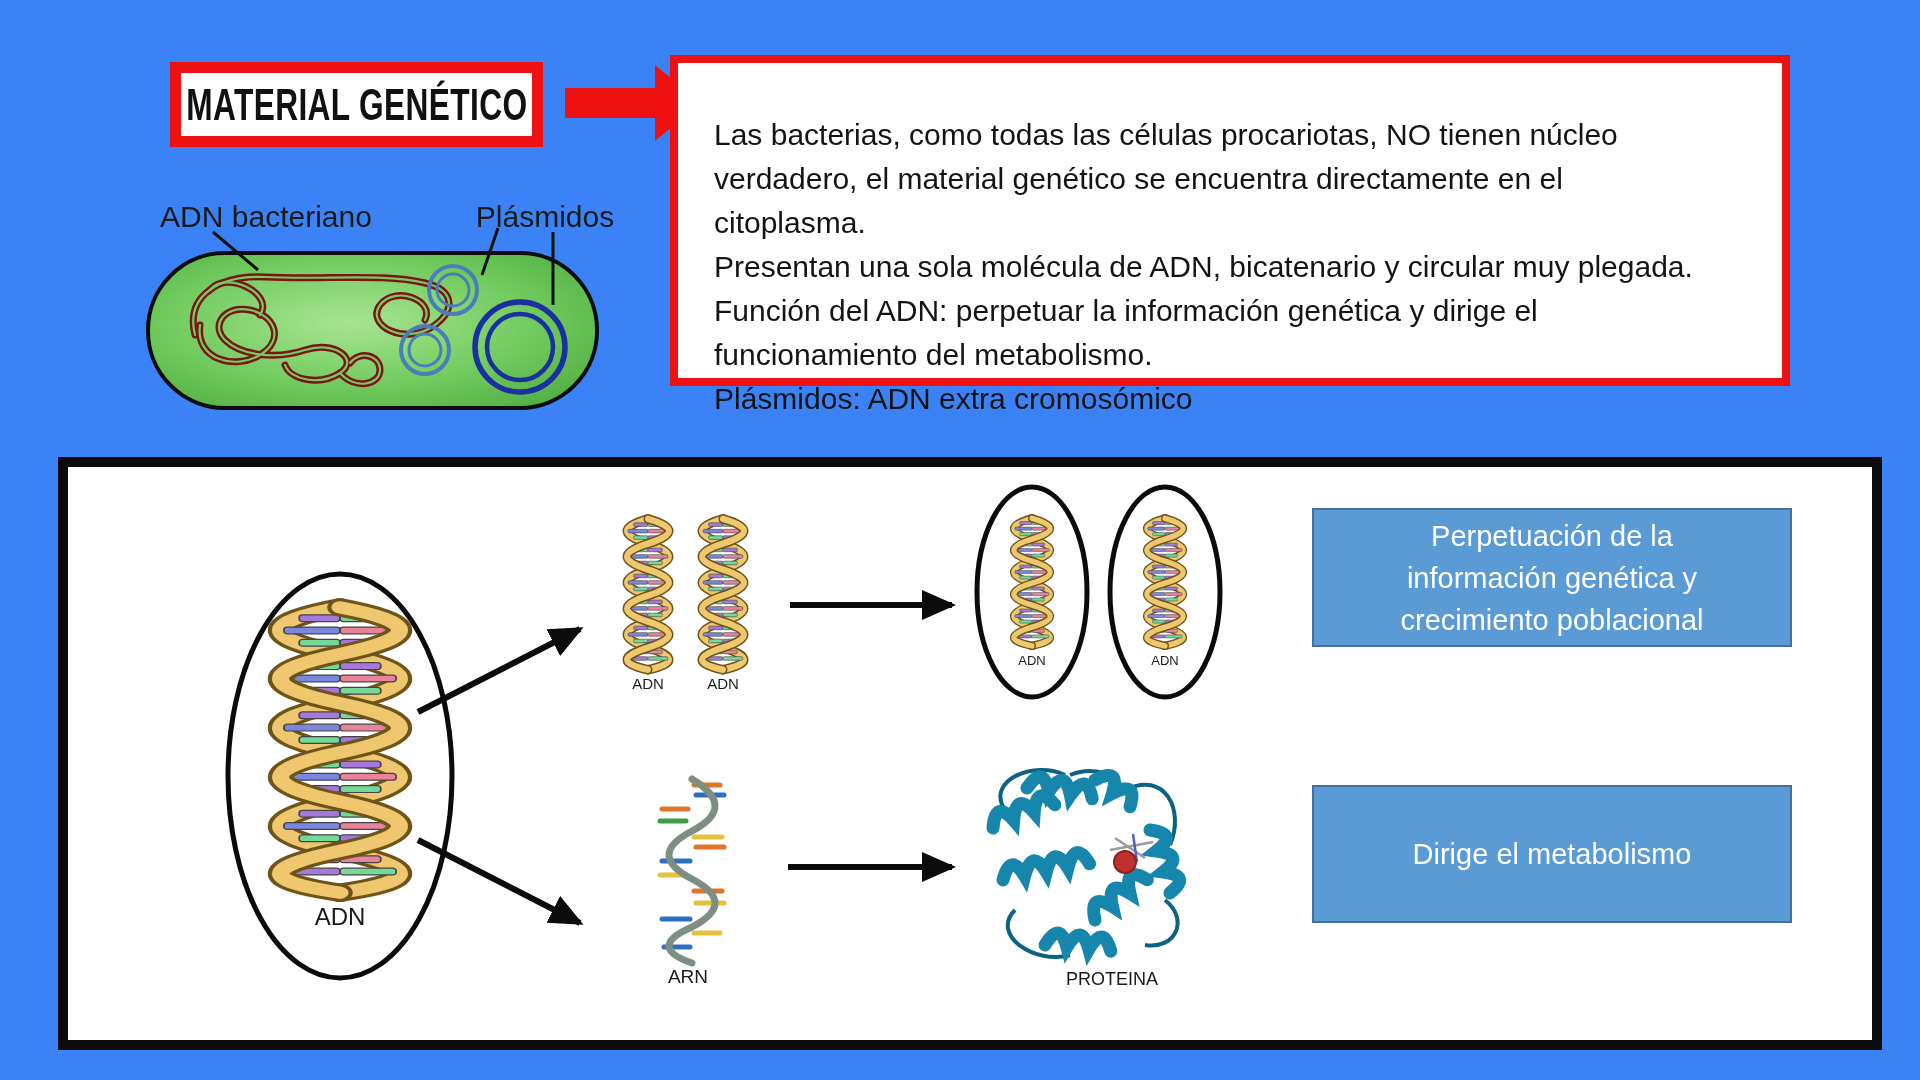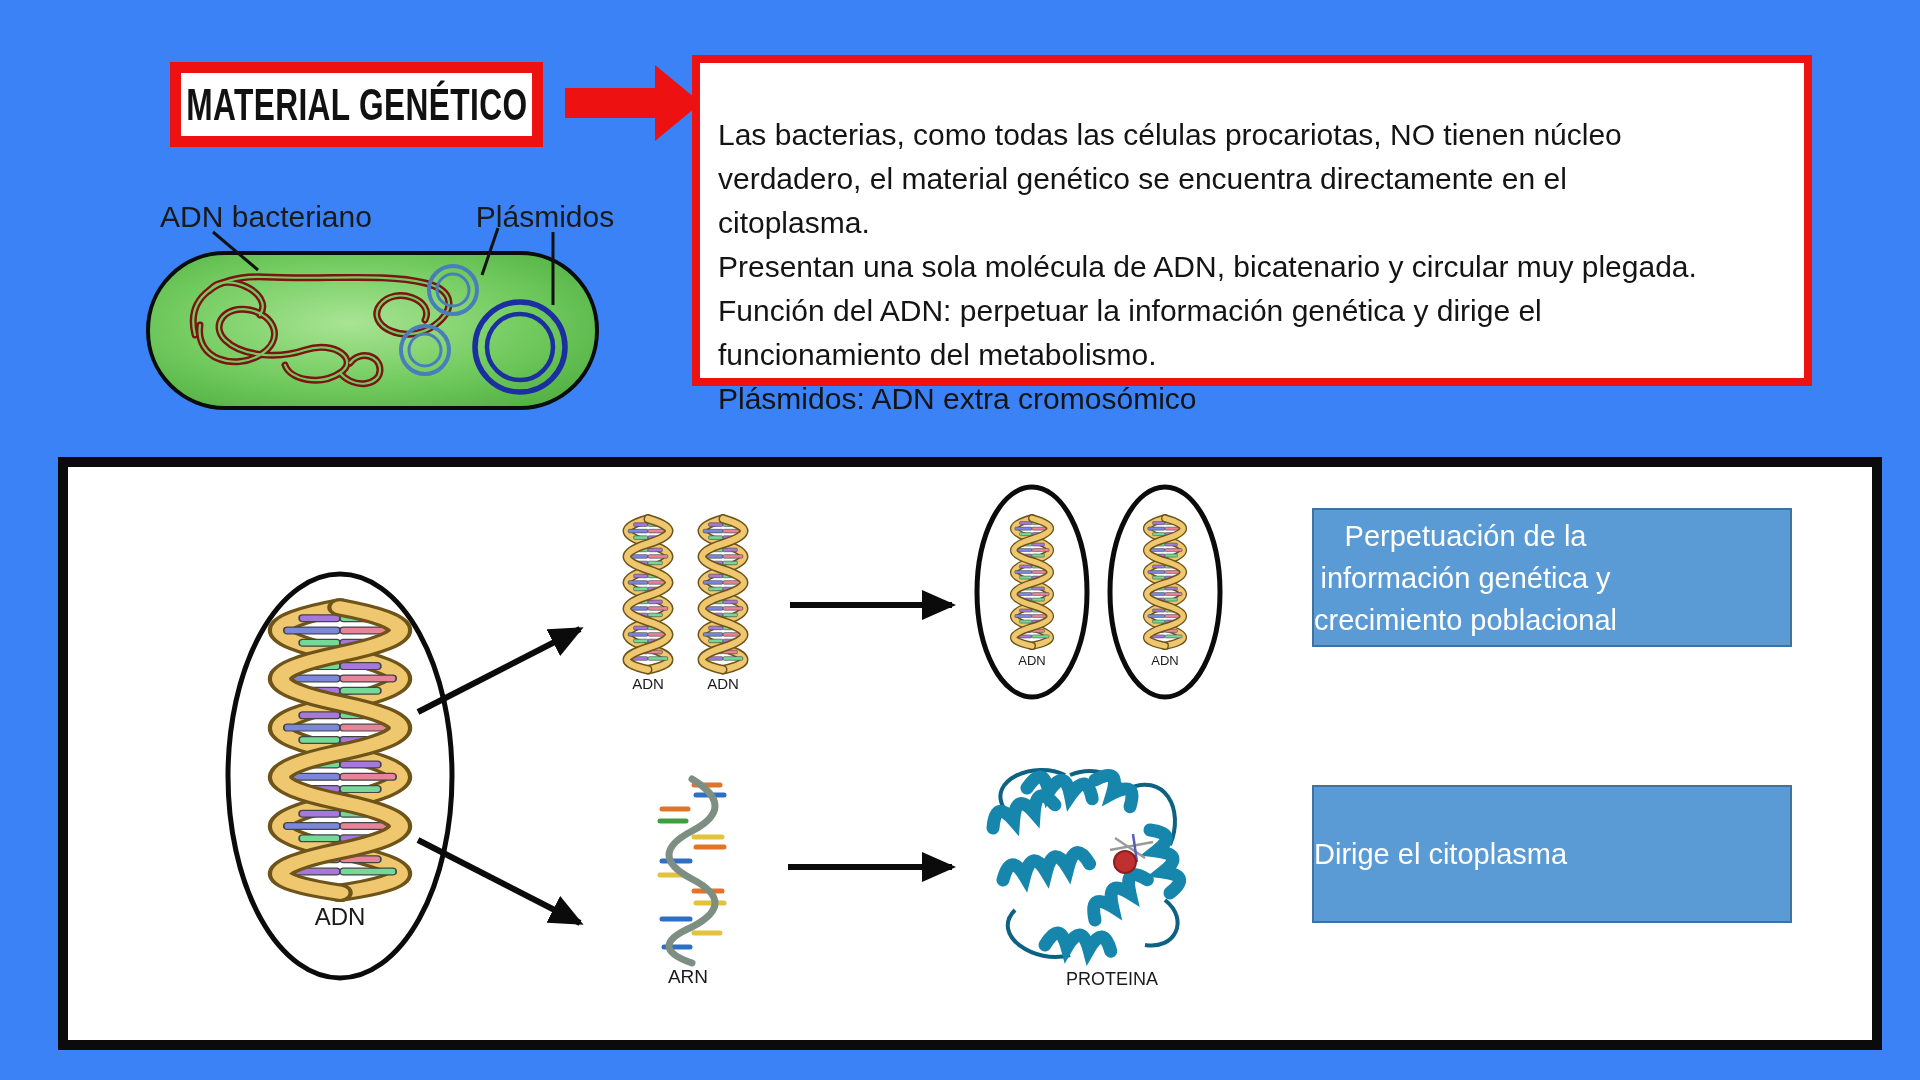--- a/index.html
+++ b/index.html
@@ -11,32 +11,32 @@
   
   .title-box{
     left:170px;top:62px;width:373px;height:85px;box-sizing:border-box;
     border:11px solid #ee1111;background:#fff;display:flex;align-items:center;justify-content:center;
   }
   .title-box span{
     font-size:44px;font-weight:700;letter-spacing:0.5px;white-space:nowrap;
     transform:scaleX(0.72);color:#111;
   }
   .info-box{
-    left:692px;top:55px;width:1120px;height:331px;box-sizing:border-box;
+    left:670px;top:55px;width:1120px;height:331px;box-sizing:border-box;
     border:8px solid #ee1111;background:#fff;
-    padding:6px 10px 0 18px;font-size:30px;line-height:44px;white-space:pre-line;color:#141414;
+    padding:6px 10px 0 36px;font-size:30px;line-height:44px;white-space:pre-line;color:#141414;
   }
   
   .big-box{
     left:58px;top:457px;width:1824px;height:593px;box-sizing:border-box;
     border:10px solid #0b0b0b;background:#fff;
   }
   .blue-box{
     box-sizing:border-box;background:#5b9bd5;border:2px solid #41719c;color:#ffffff;
-    display:flex;align-items:center;justify-content:flex-start;text-align:center;
+    display:flex;align-items:center;justify-content:center;text-align:center;
     font-size:29px;line-height:42px;white-space:pre-line;
   }
   .blue-box.b1{left:1312px;top:508px;width:480px;height:139px;}
   .blue-box.b2{left:1312px;top:785px;width:480px;height:138px;}
   svg{display:block;}
   svg text{font-family:"Liberation Sans",sans-serif;fill:#1a1a1a;}
   .so{stroke:#6e5418;stroke-width:15;fill:none;stroke-linecap:round;}
   .sg{stroke:#eec76f;stroke-width:10;fill:none;stroke-linecap:round;}
   .rg{stroke:#444;stroke-width:1;}
   .noptr{pointer-events:none;}
@@ -234,16 +234,16 @@
       <line x1="788" y1="867" x2="952" y2="867" marker-end="url(#ah)"></line>
     </g>
   </svg>
 
   <div class="abs blue-box b1">
     <span>Perpetuación de la
 información genética y
 crecimiento poblacional</span>
   </div>
   <div class="abs blue-box b2">
-    <span>Dirige el citoplasma</span>
+    <span>Dirige el metabolismo</span>
   </div>
 
 </div>
 
 </body></html>

